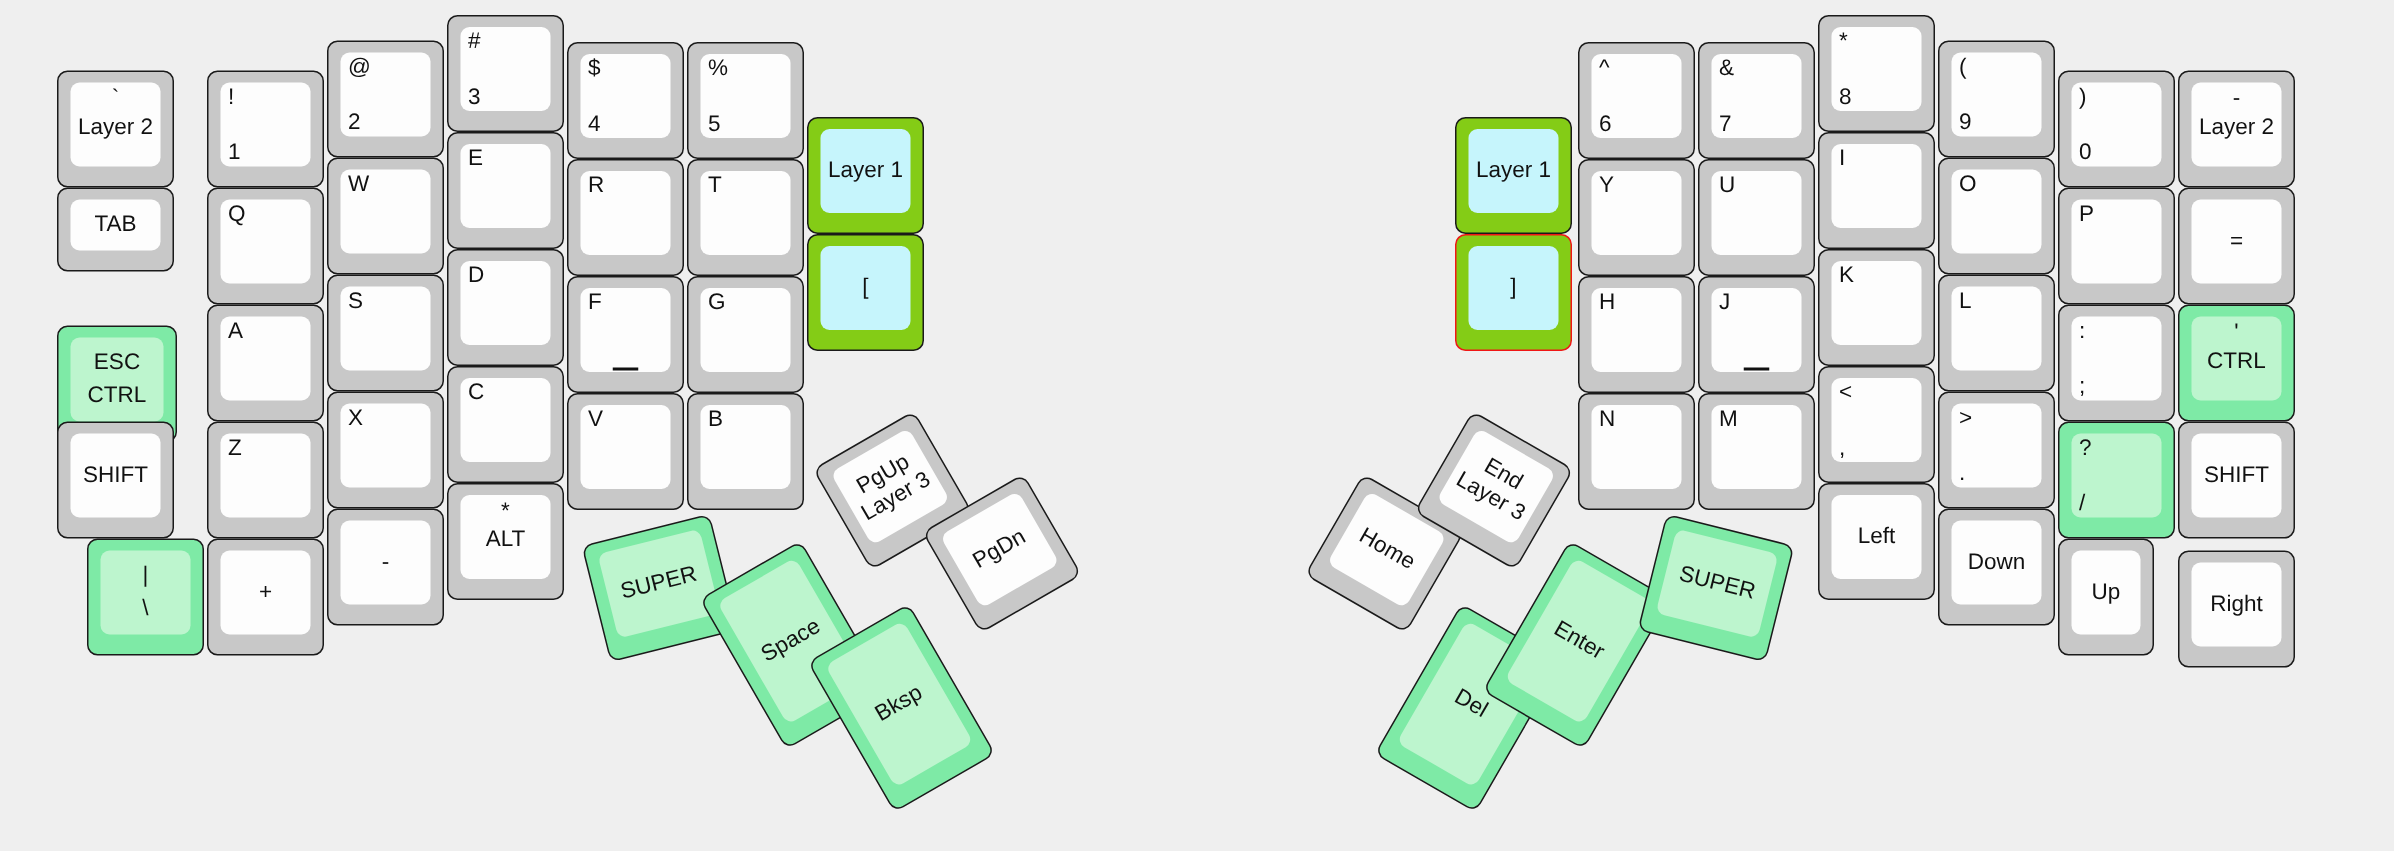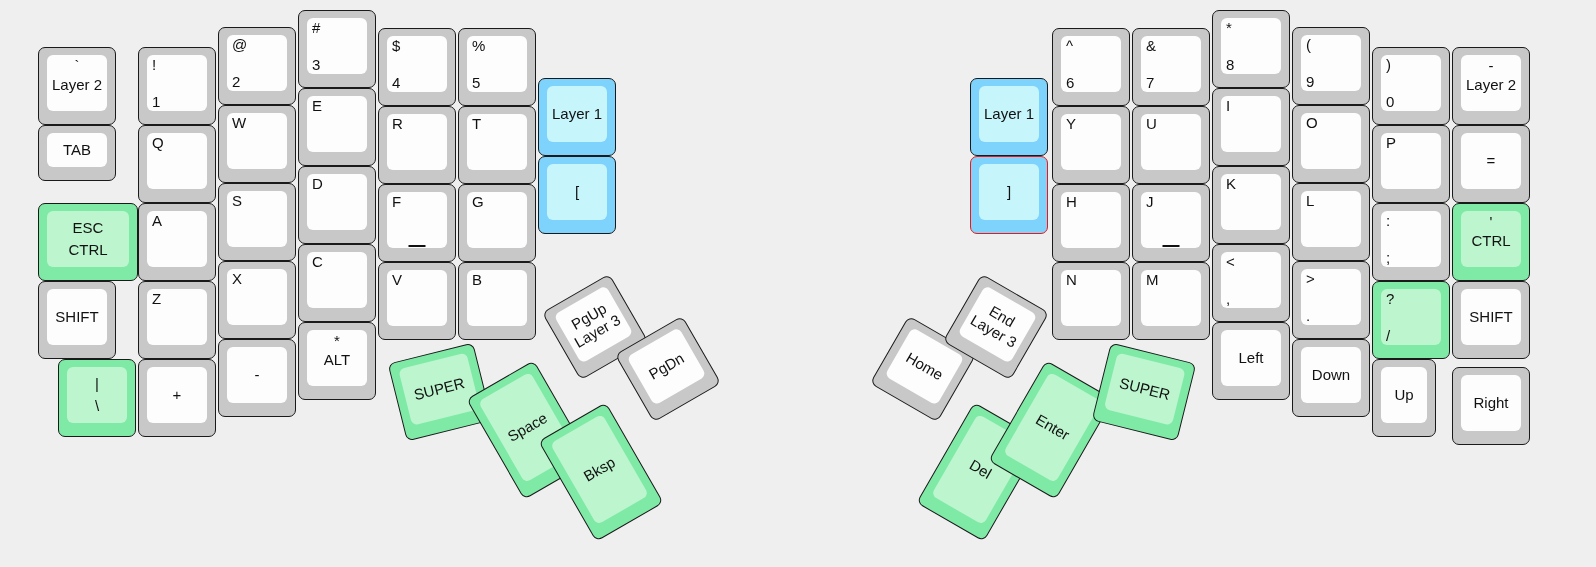--- a/index.html
+++ b/index.html
@@ -28,21 +28,21 @@
     background:#fdfdfd;
     display:flex;
     flex-direction:column;
     align-items:center;
     justify-content:center;
     overflow:hidden;
   }
   
   .key.green{background:#7eeaa6;}
   .key.green > .cap{background:#bdf5ce;}
-  .key.blue{background:#7dd3fc;}
+  .key.blue{background:#84cc16;}
   .key.blue > .cap{background:#c6f5fc;}
   .key.sel{border-color:#f01616;}
 
   
   .lg{
     font-size:15px;
     color:#111;
     line-height:1.12;
     text-align:center;
     white-space:nowrap;
@@ -151,21 +151,21 @@
     <div class="key" style="left: 458px; top: 106px; width: 78px; height: 78px;">
       <div class="cap tl">
         <div class="lg">T</div>
       </div>
     </div>
     <div class="key blue" style="left: 538px; top: 156px; width: 78px; height: 78px;">
       <div class="cap">
         <div class="lg">[</div>
       </div>
     </div>
-    <div class="key green" style="left: 38px; top: 203px; width: 100px; height: 78px;">
+    <div class="key green" style="left: 38px; top: 217px; width: 80px; height: 78px;">
       <div class="cap stk">
         <div class="lg">ESC</div>
         <div class="lg">CTRL</div>
       </div>
     </div>
     <div class="key" style="left: 138px; top: 203px; width: 78px; height: 78px;">
       <div class="cap tl">
         <div class="lg">A</div>
       </div>
     </div>

